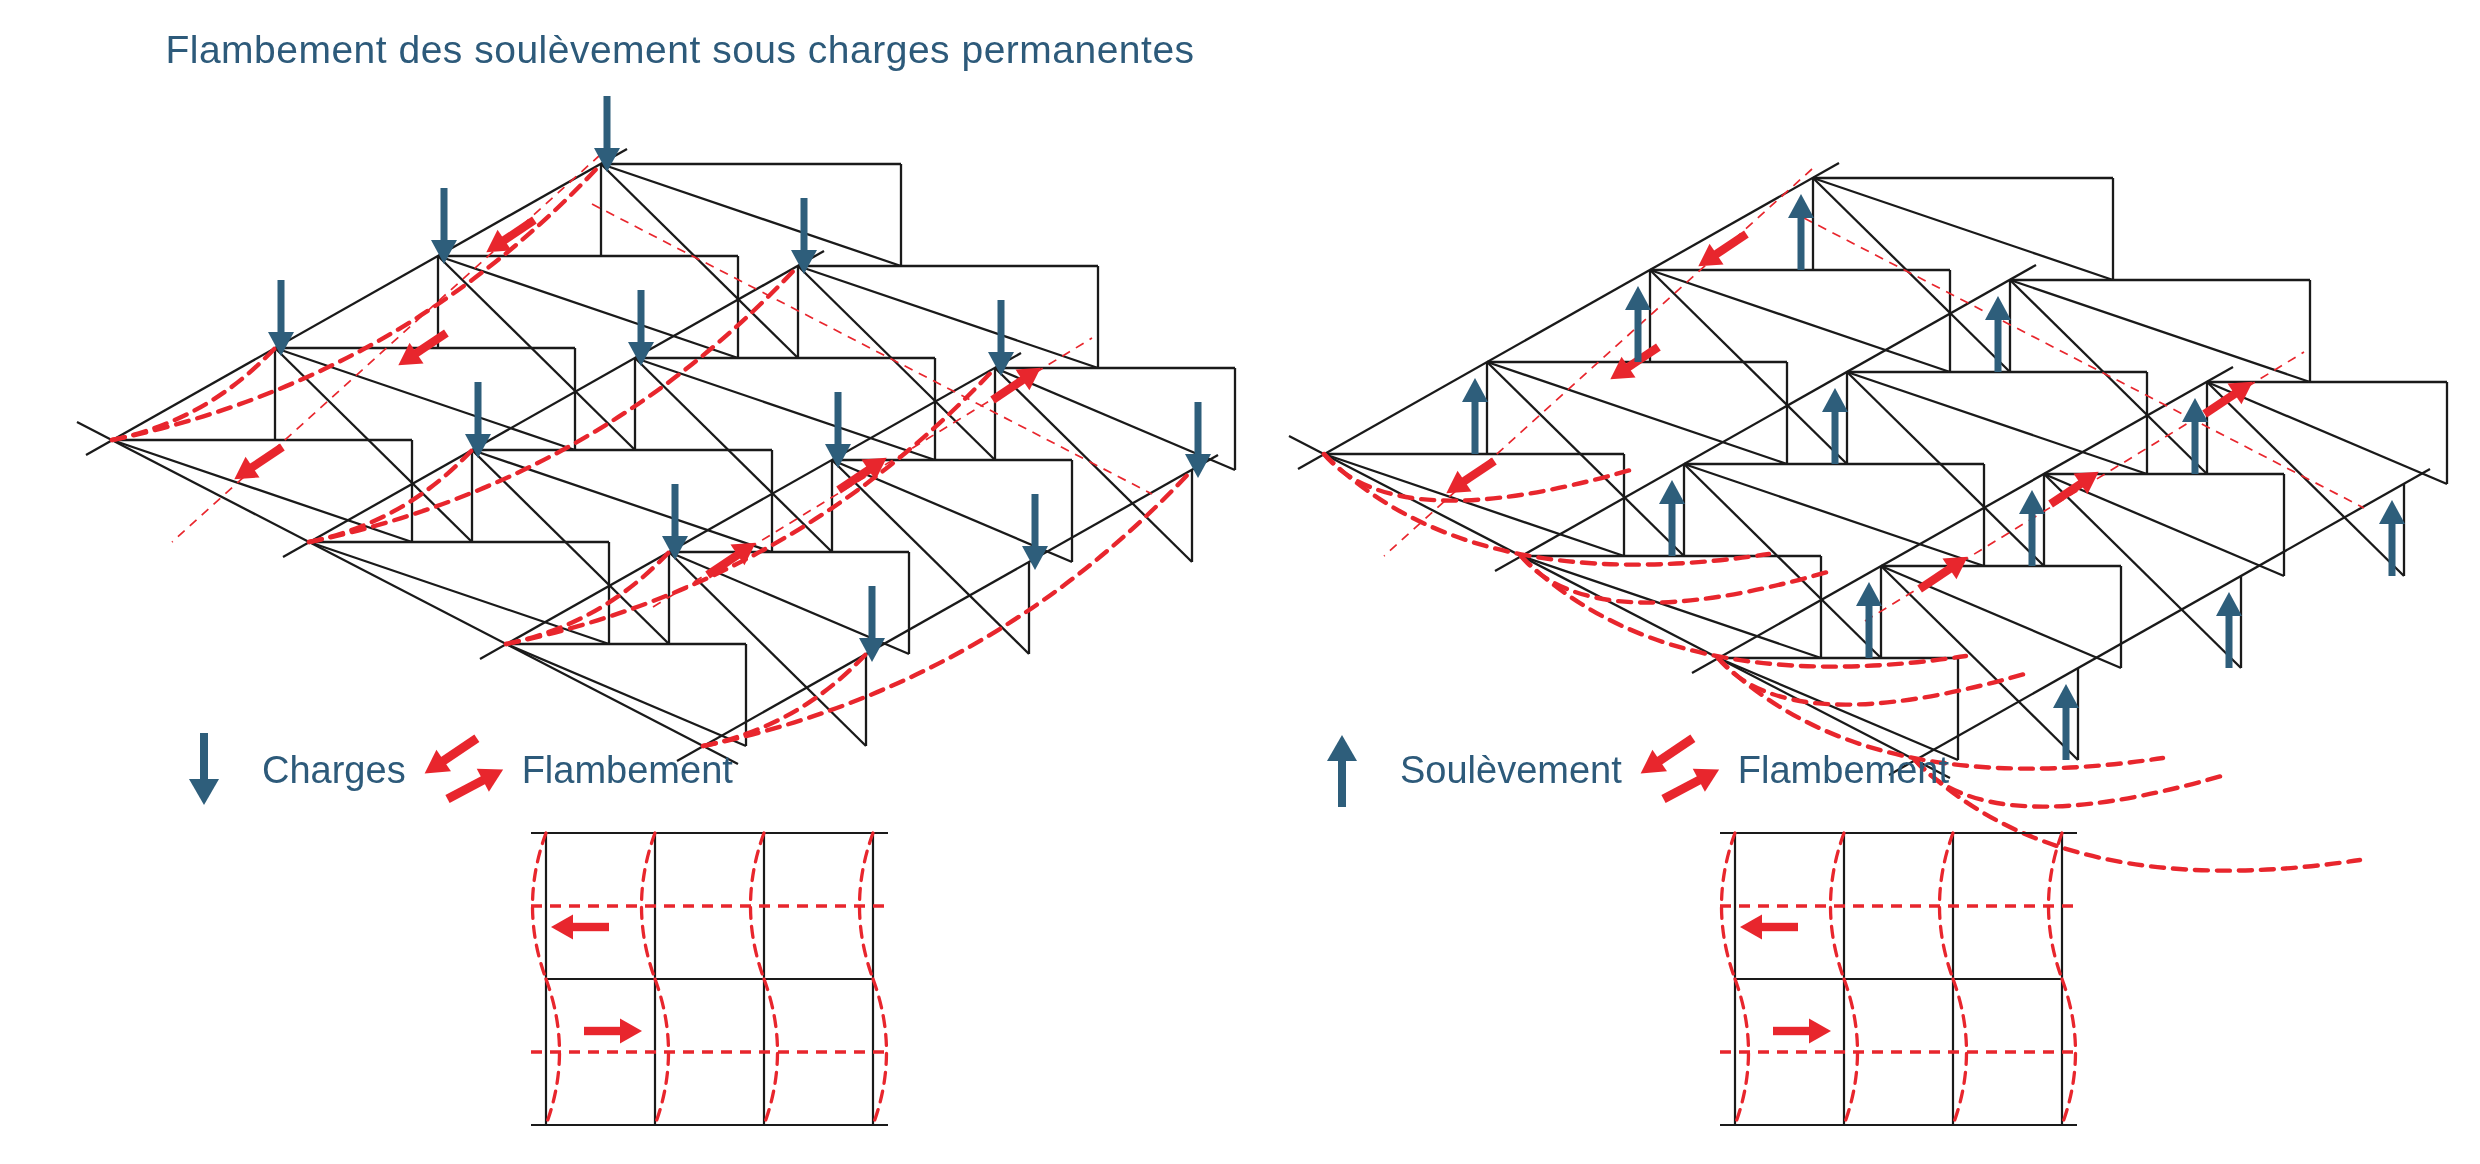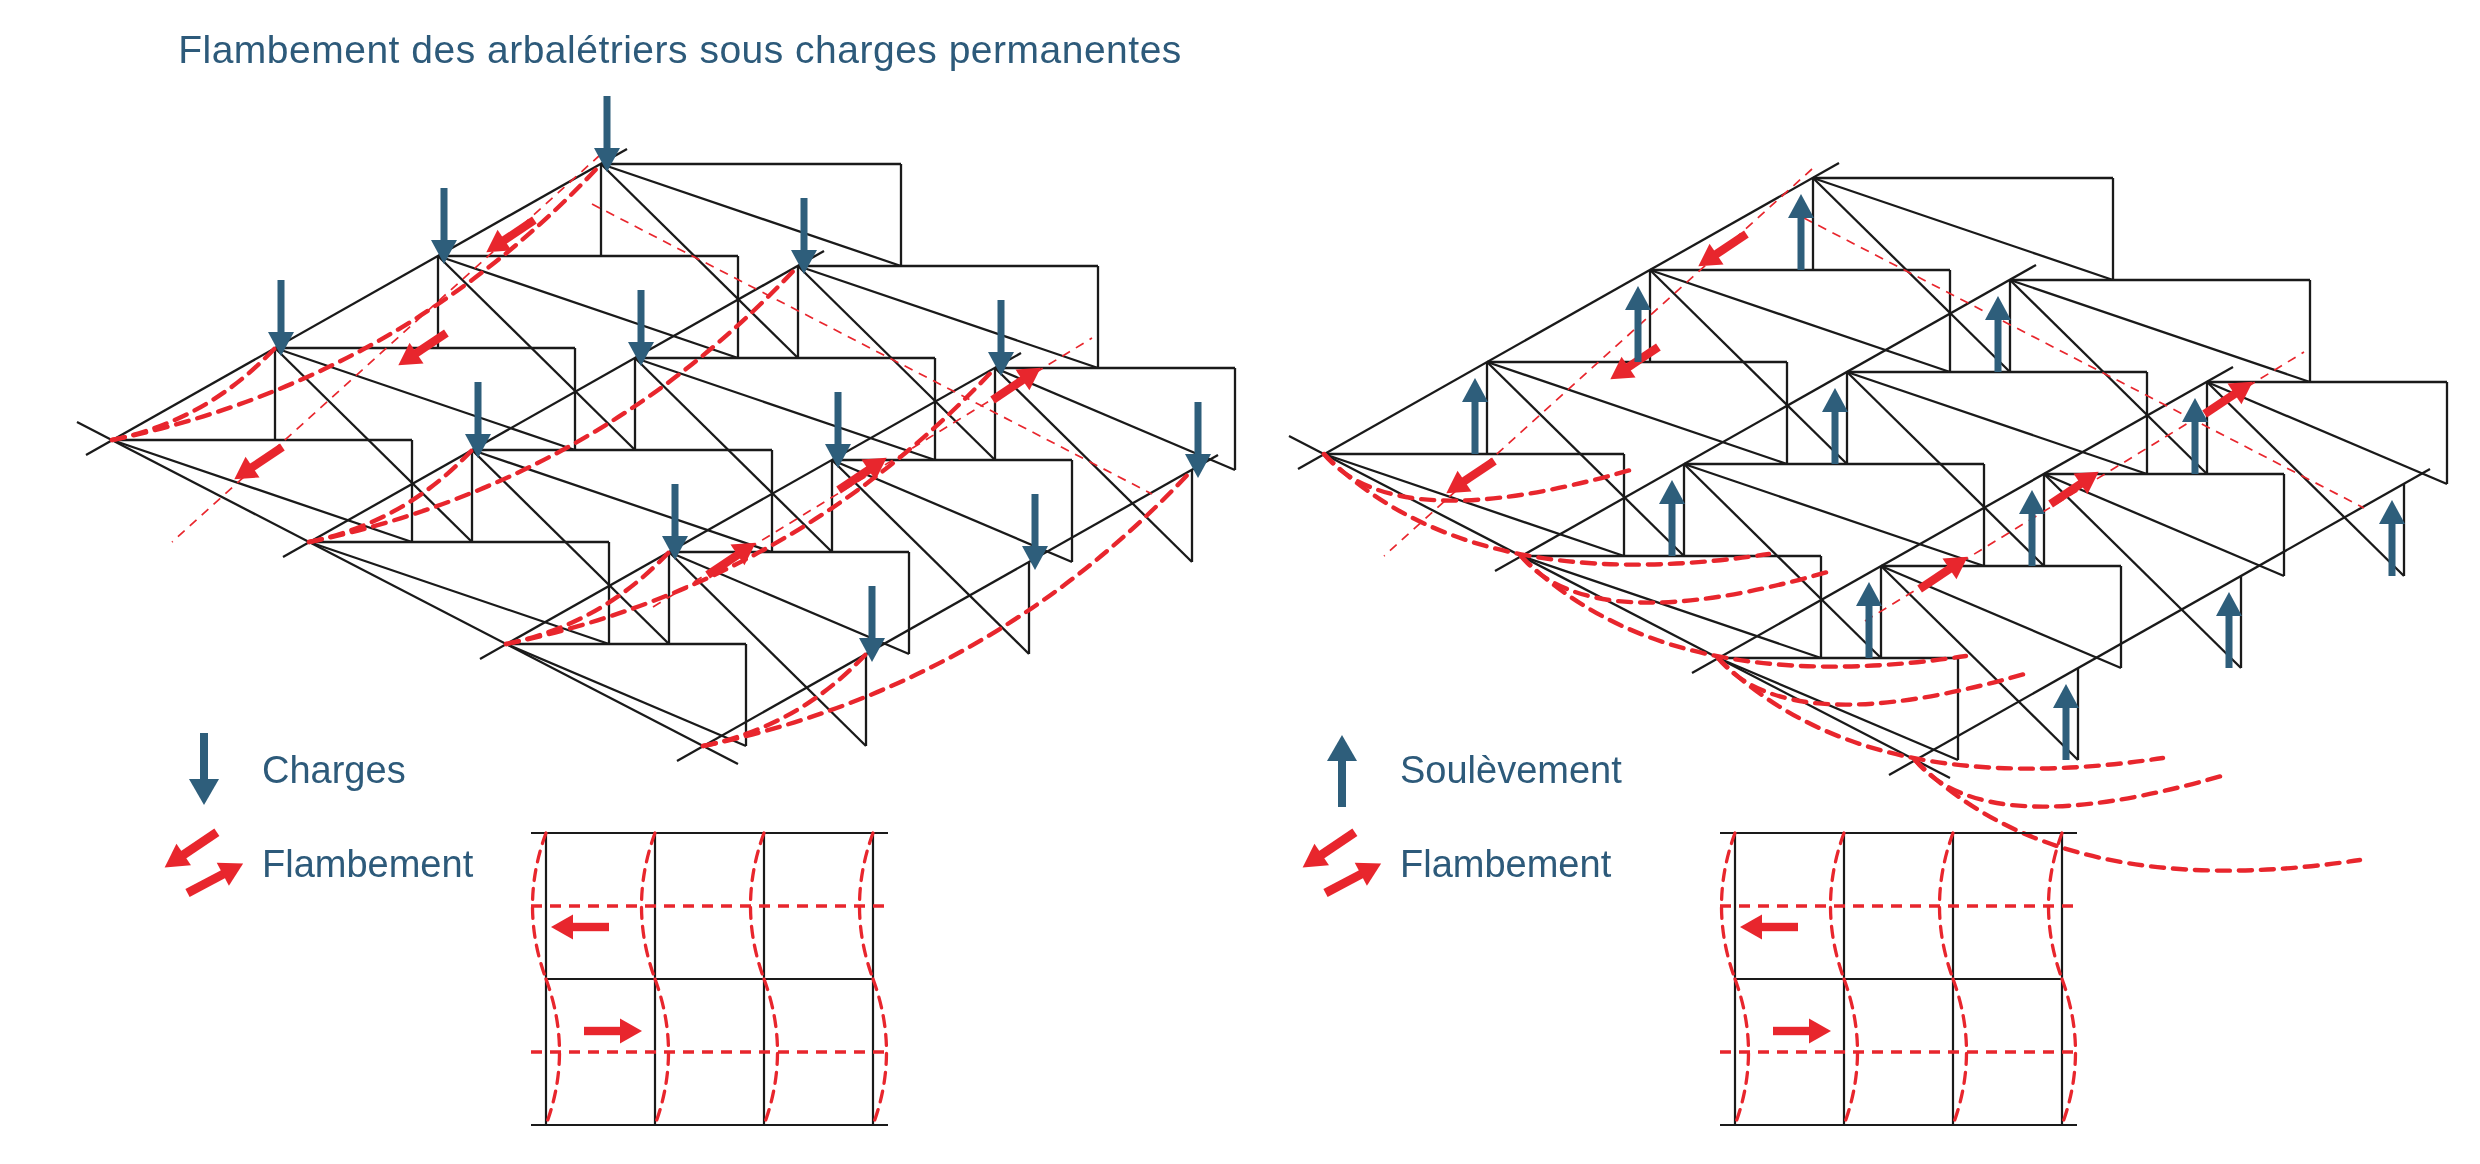--- a/index.html
+++ b/index.html
@@ -9,35 +9,35 @@
     --teal:#2e5e7b; --red:#e8262d; --ink:#1a1a1a; --text:#2d5a7a;
   }
   .canvas{position:absolute;inset:0;background:#ffffff;}
   .panel-title{
     position:absolute;top:28px;width:1060px;text-align:center;
     font-size:39px;color:var(--text);letter-spacing:0.5px;white-space:nowrap;
   }
   .panel-title.left{left:150px;}
   .panel-title.right{left:1323px;}
   #diagram{position:absolute;left:0;top:0;}
-  .legend{position:absolute;display:flex;flex-direction:column;gap:2px;}
+  .legend{position:absolute;display:flex;gap:2px;}
   .legend.left{left:148px;top:724px;}
   .legend.right{left:1286px;top:724px;text-align:center;}
   .legend-row{display:flex;align-items:center;height:92px;}
   .legend-iconbox{width:112px;display:flex;justify-content:center;align-items:center;}
   .legend-label{font-size:38px;color:var(--text);padding-left:2px;white-space:nowrap;}
   .teal-ic{color:var(--teal);}
   .red-ic{color:var(--red);}
 </style>
 </head>
 <body style="--teal: #2e5e7b; --red: #e8262d; --ink: #1a1a1a; --text: #2d5a7a;">
 
 <div class="canvas">
 
-  <div class="panel-title left">Flambement des arbalétriers sous charges permanentes</div>
+  <div class="panel-title left">Flambement des soulèvement sous charges permanentes</div>
 
   <svg id="diagram" width="2480" height="1164" viewBox="0 0 2480 1164">
       <g>
         <line x1="86.0" y1="455.0" x2="627.0" y2="149.0" stroke="#1a1a1a" stroke-width="2.3" stroke-dasharray="none"></line>
         <line x1="275.0" y1="348.0" x2="275.0" y2="440.0" stroke="#1a1a1a" stroke-width="2.3" stroke-dasharray="none"></line>
         <line x1="438.0" y1="256.0" x2="438.0" y2="348.0" stroke="#1a1a1a" stroke-width="2.3" stroke-dasharray="none"></line>
         <line x1="601.0" y1="164.0" x2="601.0" y2="256.0" stroke="#1a1a1a" stroke-width="2.3" stroke-dasharray="none"></line>
         <line x1="283.0" y1="557.0" x2="824.0" y2="251.0" stroke="#1a1a1a" stroke-width="2.3" stroke-dasharray="none"></line>
         <line x1="472.0" y1="450.0" x2="472.0" y2="542.0" stroke="#1a1a1a" stroke-width="2.3" stroke-dasharray="none"></line>
         <line x1="635.0" y1="358.0" x2="635.0" y2="450.0" stroke="#1a1a1a" stroke-width="2.3" stroke-dasharray="none"></line>

